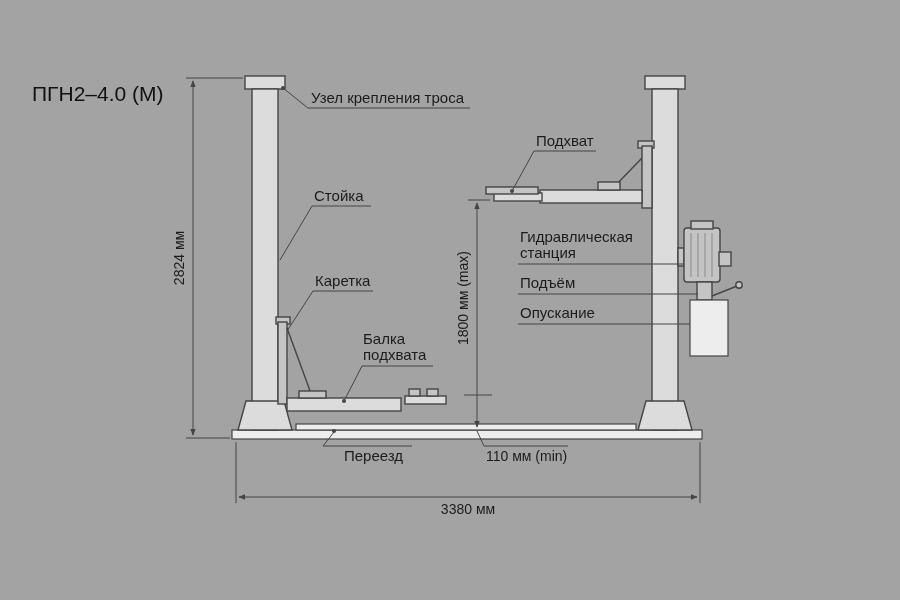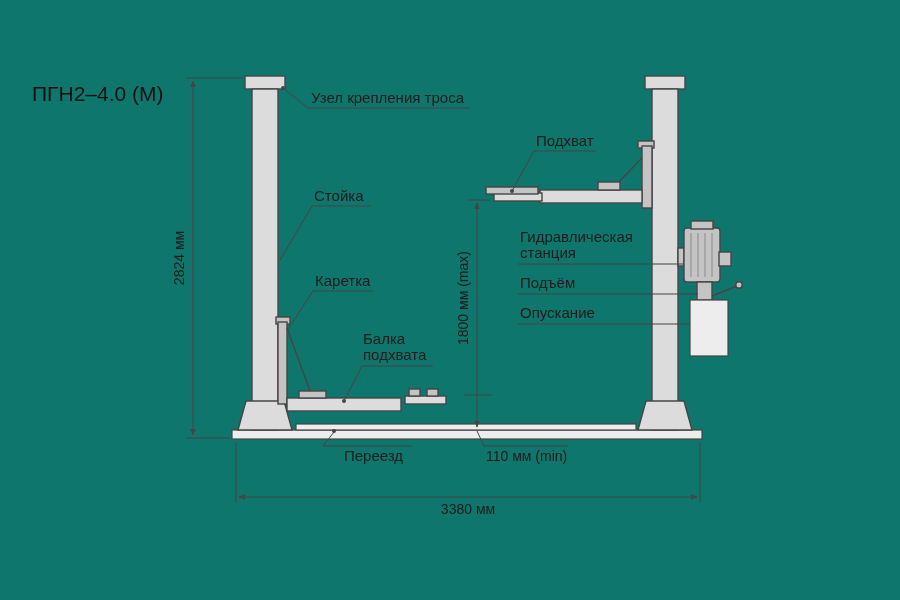--- a/index.html
+++ b/index.html
@@ -1,16 +1,16 @@
 <!DOCTYPE html>
 <html><head>
 <meta charset="utf-8">
 <style>
   html, body { margin: 0; padding: 0; background: #ffffff; }
-  .stage { position: relative; width: 900px; height: 600px; background: #0f766e; overflow: hidden; }
+  .stage { position: relative; width: 900px; height: 600px; background: #a3a3a3; overflow: hidden; }
   svg text {
     font-family: "Liberation Sans", "DejaVu Sans", sans-serif;
     font-size: 15px;
     fill: #1c1c1c;
   }
   svg .title { font-size: 21px; fill: #111111; }
   svg .dimtext { font-size: 14px; }
   .part  { fill: #dcdcdc; stroke: #454545; stroke-width: 1.4; }
   .part-light { fill: #ededed; stroke: #454545; stroke-width: 1.2; }
   .part-dark  { fill: #c4c4c4; stroke: #454545; stroke-width: 1.4; }

